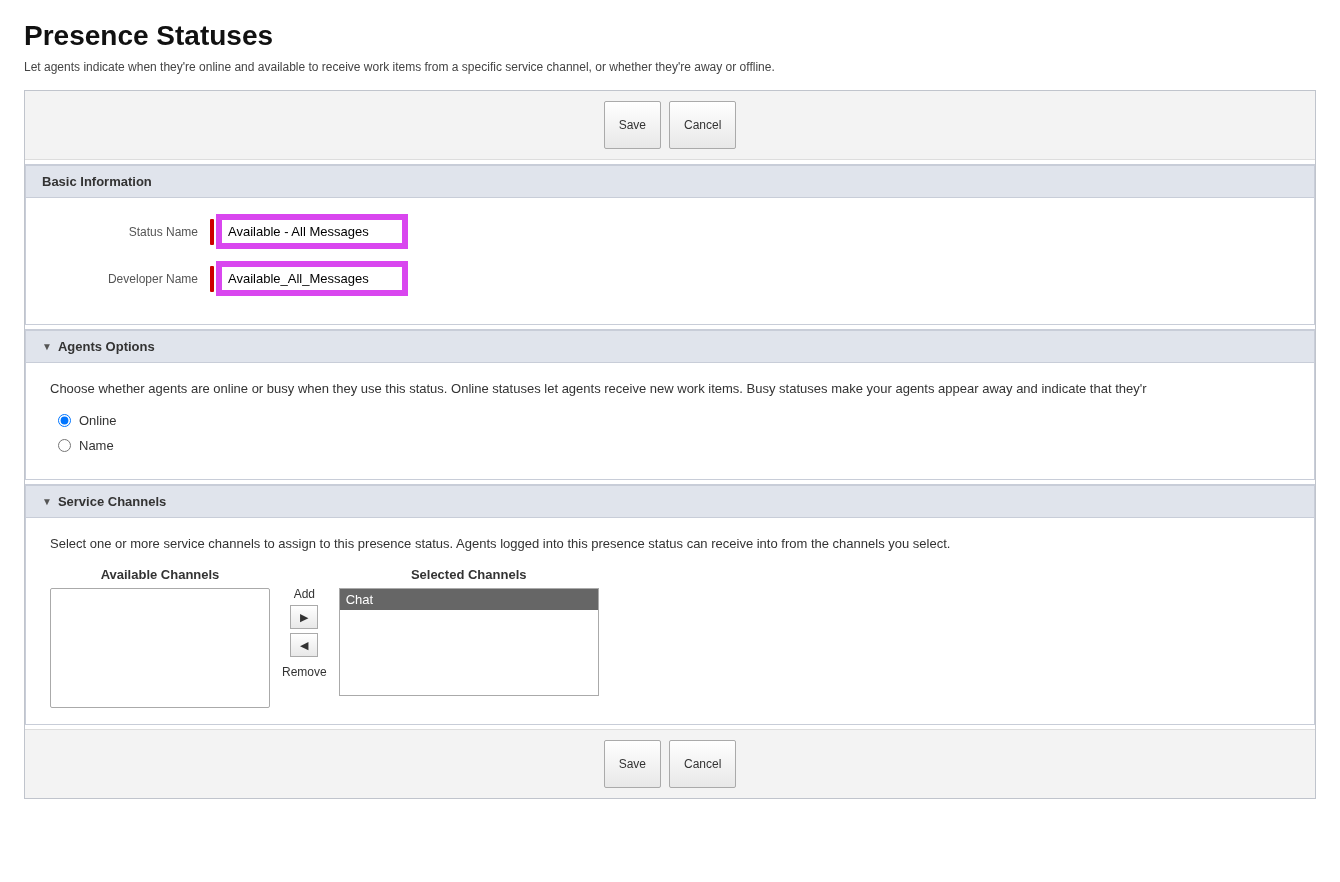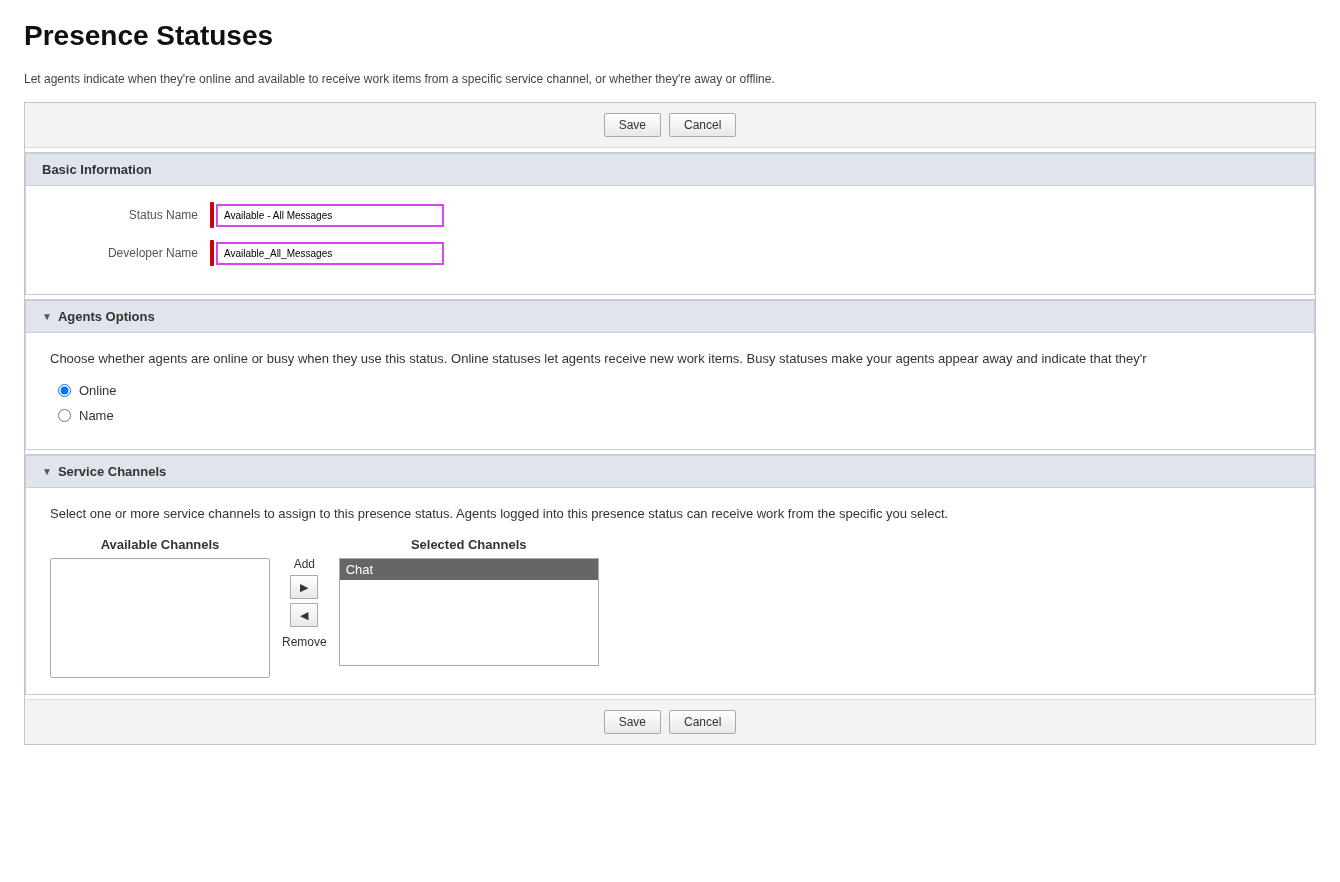--- a/index.html
+++ b/index.html
@@ -9,37 +9,37 @@
       color: #333;
       background: #fff;
     }
     .page-container {
       padding: 20px 24px;
     }
     .page-title {
       font-size: 28px;
       font-weight: bold;
       color: #111;
-      margin-bottom: 20px;
+      margin-bottom: 8px;
     }
     .page-description {
       font-size: 12px;
       color: #444;
       margin-bottom: 16px;
     }
     .toolbar {
       background: #f3f3f3;
       border-bottom: 1px solid #ddd;
       padding: 10px 16px;
       display: flex;
       justify-content: center;
       gap: 8px;
     }
     .btn {
-      padding: 4px 14px;
+      padding: 16px 14px;
       font-size: 12px;
       border: 1px solid #aaa;
       background: linear-gradient(to bottom, #fff, #e8e8e8);
       cursor: pointer;
       border-radius: 2px;
       color: #333;
     }
     .section-header {
       background: #e0e4ec;
       border-top: 1px solid #c8cdd8;
@@ -75,24 +75,24 @@
       align-items: center;
     }
     .required-indicator {
       width: 4px;
       height: 26px;
       background: #c00;
       margin-right: 2px;
       border-radius: 1px;
     }
     .form-input {
-      border: 2px solid #d946ef;
+      border: 6px solid #d946ef;
       padding: 4px 6px;
-      font-size: 10px;
-      width: 228px;
+      font-size: 13px;
+      width: 192px;
       background: #fff;
     }
     .description-text {
       font-size: 13px;
       color: #333;
       margin-bottom: 14px;
       line-height: 1.5;
     }
     .radio-group {
       margin-left: 8px;
@@ -256,21 +256,21 @@
         </div>
       </div>
     </div>
 
     <div class="section-container">
       <div class="section-header">
         <span class="arrow">▼</span>
         <span>Service Channels</span>
       </div>
       <div class="section-body">
-        <p class="description-text">Select one or more service channels to assign to this presence status. Agents logged into this presence status can receive work from the specific you select.</p>
+        <p class="description-text">Select one or more service channels to assign to this presence status. Agents logged into this presence status can receive into from the channels you select.</p>
         <div class="channels-section">
 
           <div class="channel-box-wrapper">
             <div class="channel-box-label">Available Channels</div>
             <select class="channel-list" multiple="">
             </select>
           </div>
 
           <div class="arrow-buttons">
             <div class="arrow-btn-label">Add</div>

